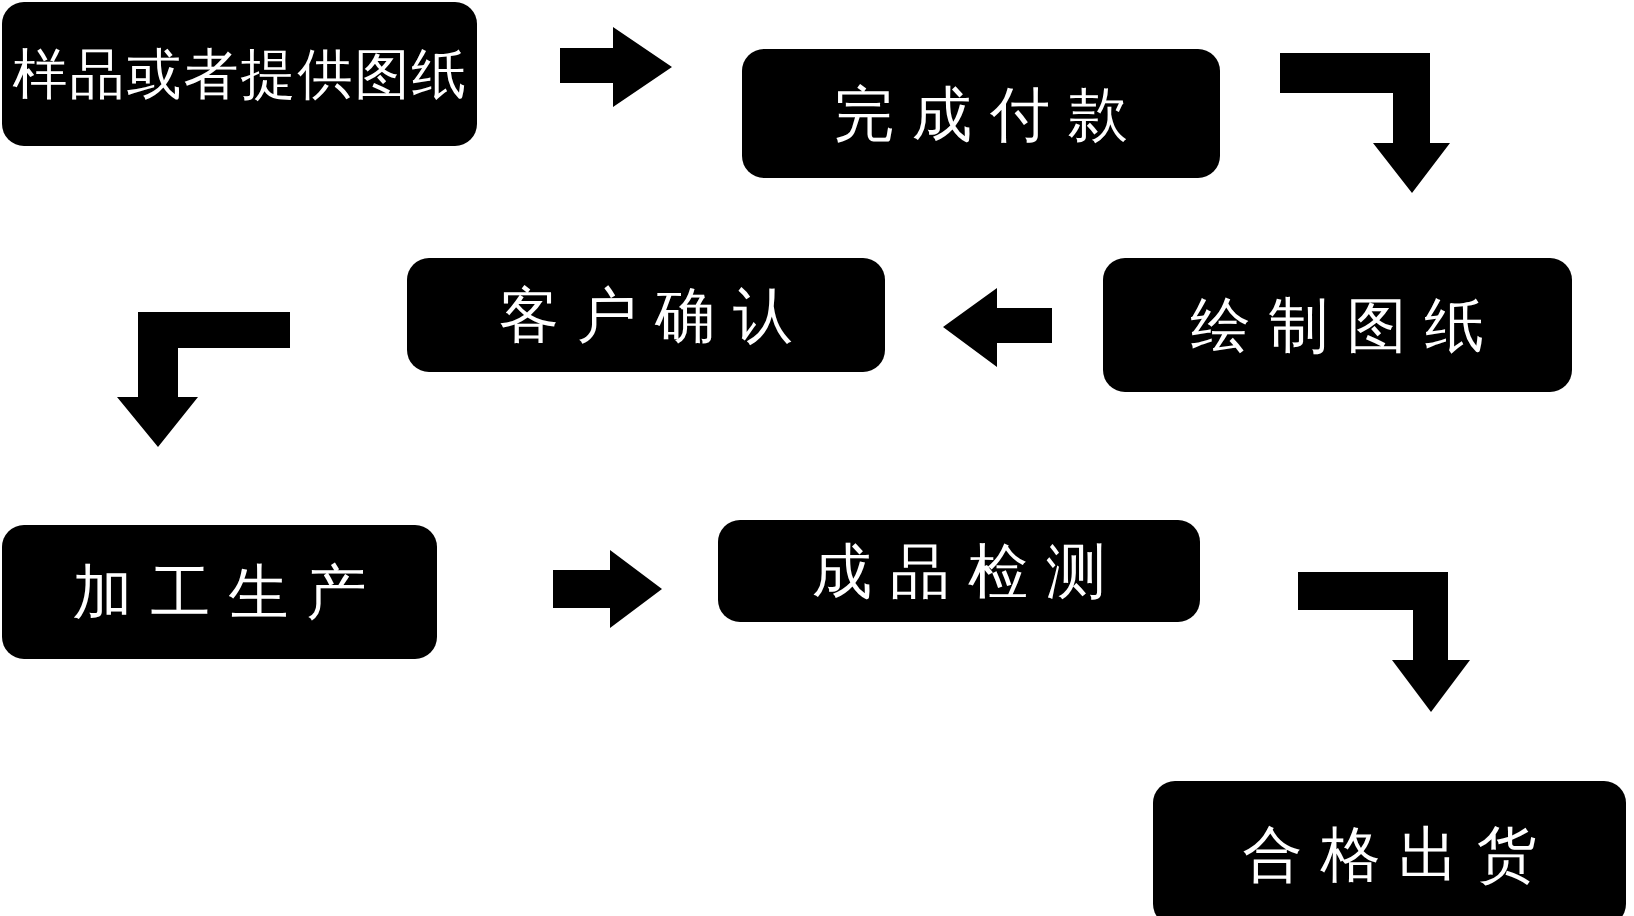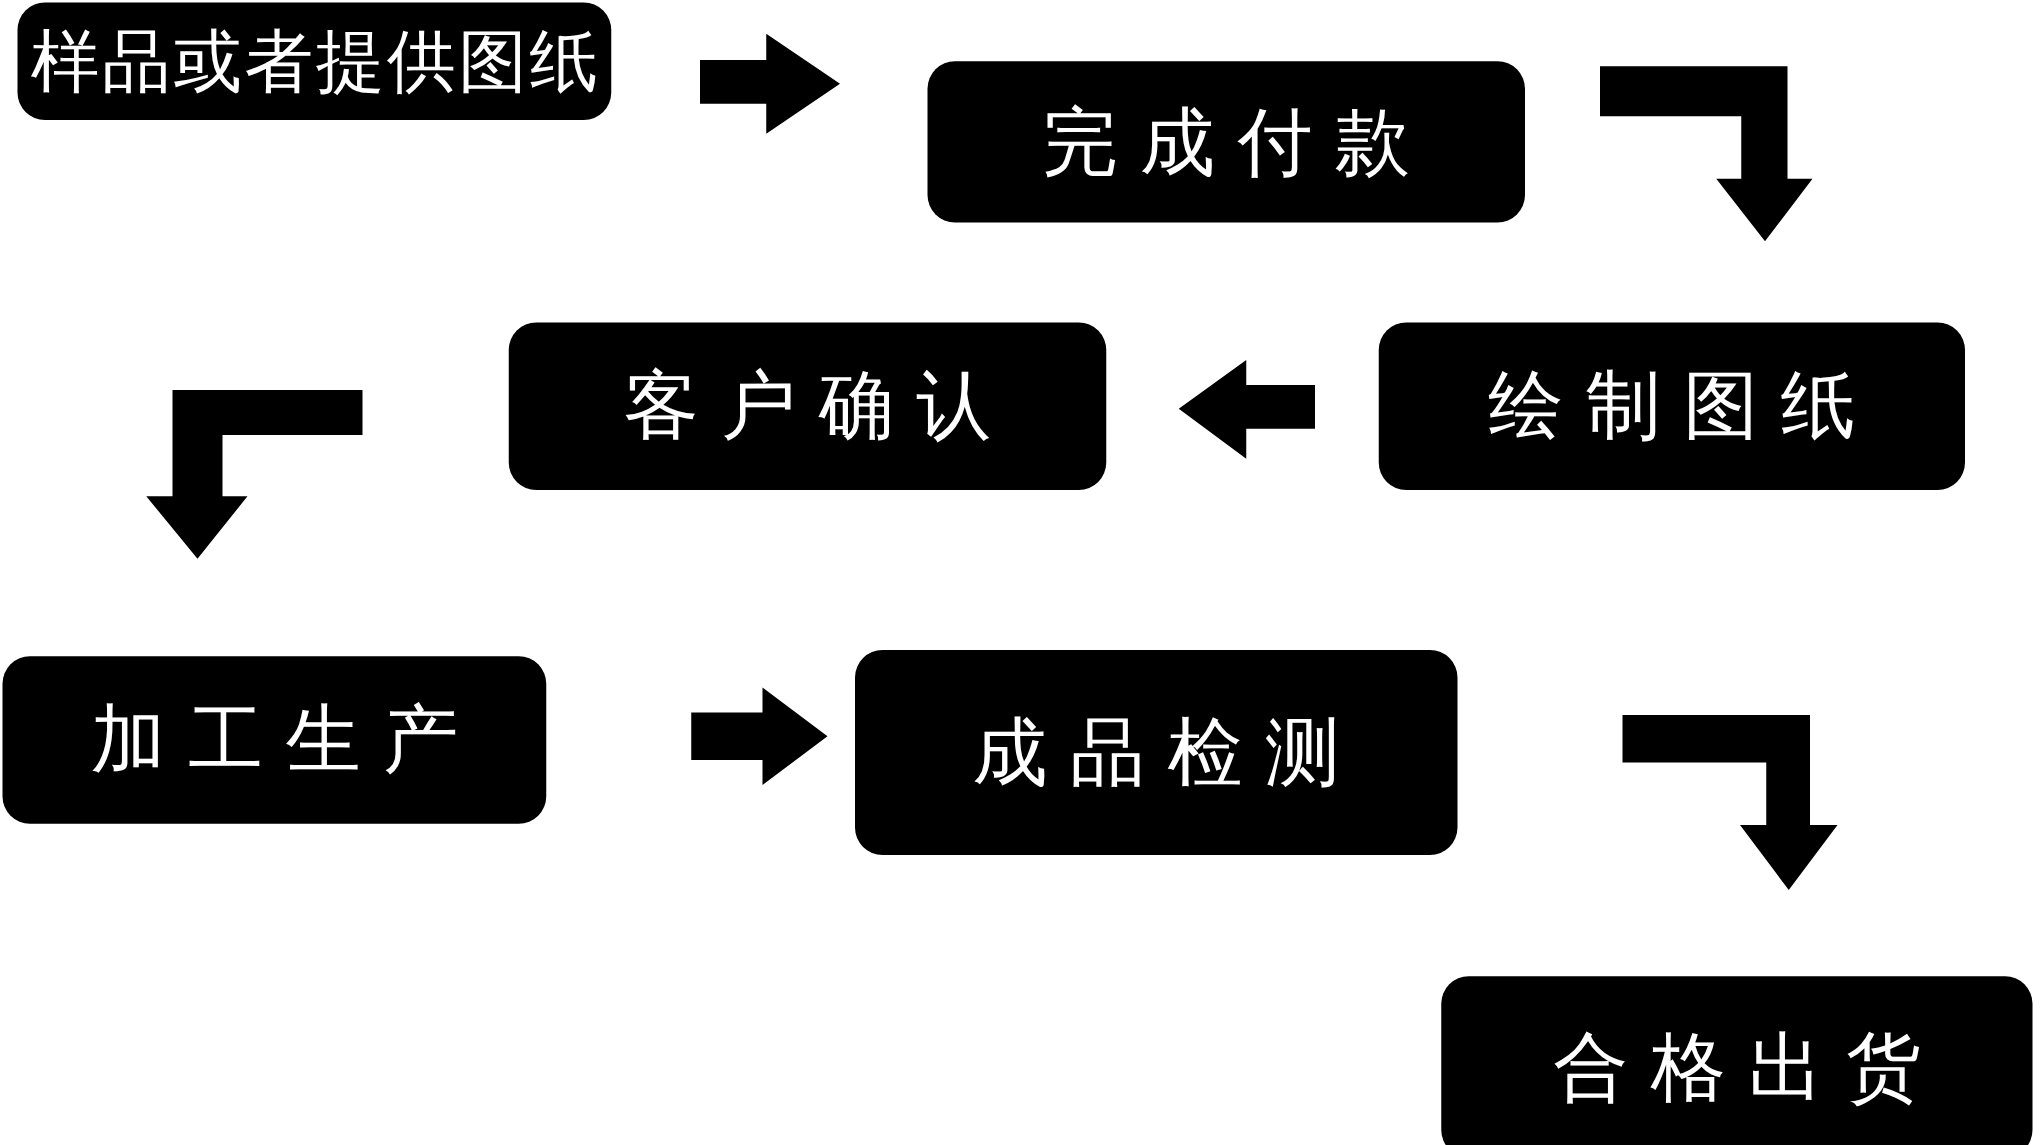--- a/index.html
+++ b/index.html
@@ -31,26 +31,26 @@
     margin-right: -18px; 
     white-space: nowrap;
     line-height: 1;
   }
   .node--long .label {
     font-size: 55px;
     letter-spacing: 2px;
     margin-right: -2px;
   }
   
-  .node--sample      { left: 2px;    top: 2px;   width: 475px; height: 94px; margin-left: 12px; }
+  .node--sample      { left: 2px;    top: 2px;   width: 475px; height: 144px; }
   .node--payment     { left: 742px;  top: 3px;   width: 478px; height: 129px; margin-top: 46px; }
   .node--drawing     { left: 1103px; top: 258px; width: 469px; height: 134px; align-items: center; }
-  .node--confirm     { left: 407px;  top: 258px; width: 478px; height: 134px; }
+  .node--confirm     { left: 407px;  top: 258px; width: 478px; height: 114px; }
   .node--production  { left: 2px;    top: 525px; width: 435px; height: 134px; }
-  .node--inspection  { left: 684px;  top: 520px; width: 482px; height: 164px; }
+  .node--inspection  { left: 718px;  top: 520px; width: 482px; height: 102px; }
   .node--shipment    { left: 1153px; top: 781px; width: 473px; height: 145px; }
 
   .arrow-layer {
     position: absolute;
     left: 0; top: 0;
     width: 1634px;
     height: 916px;
     pointer-events: none;
   }
   .arrow-layer polygon {

